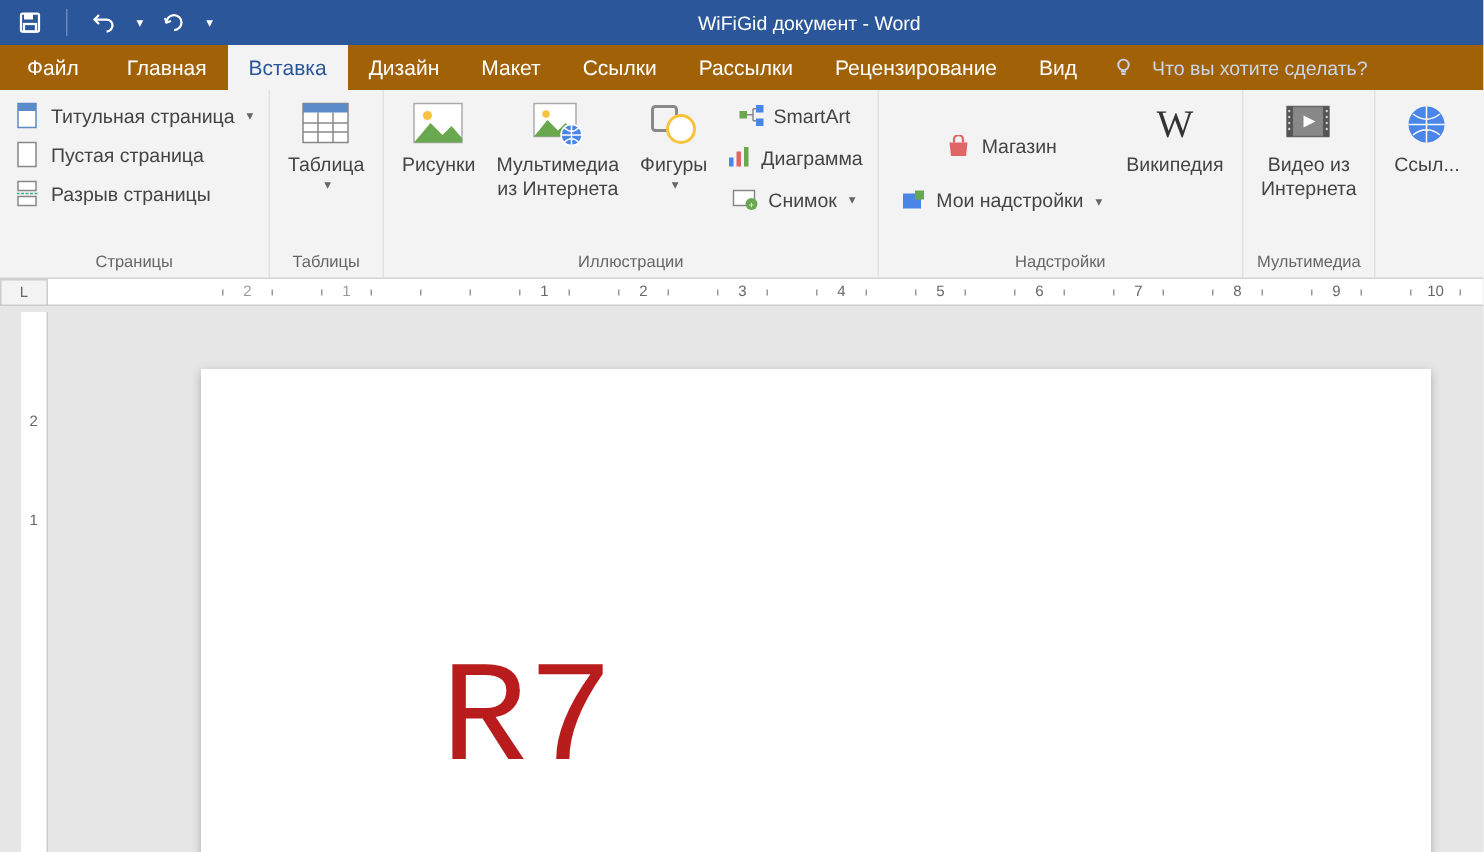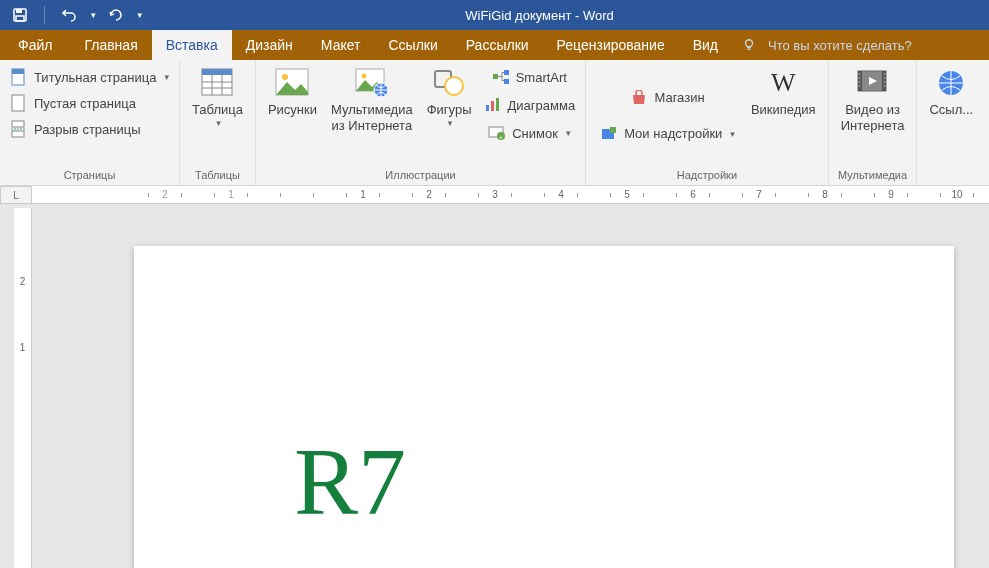--- a/index.html
+++ b/index.html
@@ -44,21 +44,21 @@
 .h-ruler .cm::before { left: 16px; }
 .h-ruler .cm::after { right: 16px; }
 .h-ruler .neg { color: #999; }
 .ruler-corner { position: absolute; left: 0; top: 0; width: 32px; height: 18px; background: #f3f3f3; border: 1px solid #ccc; display: flex; align-items: center; justify-content: center; font-size: 10px; color: #666; }
 
 .v-ruler { position: absolute; left: 14px; top: 22px; bottom: 0; width: 18px; background: #fff; border-right: 1px solid #ccc; }
 .v-ruler .vmarks { position: absolute; top: 40px; left: 0; width: 100%; display: flex; flex-direction: column; }
 .v-ruler .vcm { height: 66px; display: flex; align-items: center; justify-content: center; font-size: 10px; color: #666; position: relative; }
 
 .page { position: absolute; left: 134px; top: 60px; width: 820px; height: 1100px; background: #fff; box-shadow: 0 2px 6px rgba(0,0,0,.25); padding: 180px 160px; }
-.page h1 { font-size: 96px; font-weight: 400; color: #15803d; font-family: Liberation Serif, serif; }
+.page h1 { font-size: 96px; font-weight: 400; color: #b91c1c; font-family: Liberation Mono, monospace; }
 
 svg { display: block; }
 </style>
 </head>
 <body>
 
 <div class="titlebar">
   <div class="qat">
     <div class="qat-btn">
       <svg viewBox="0 0 16 16">

